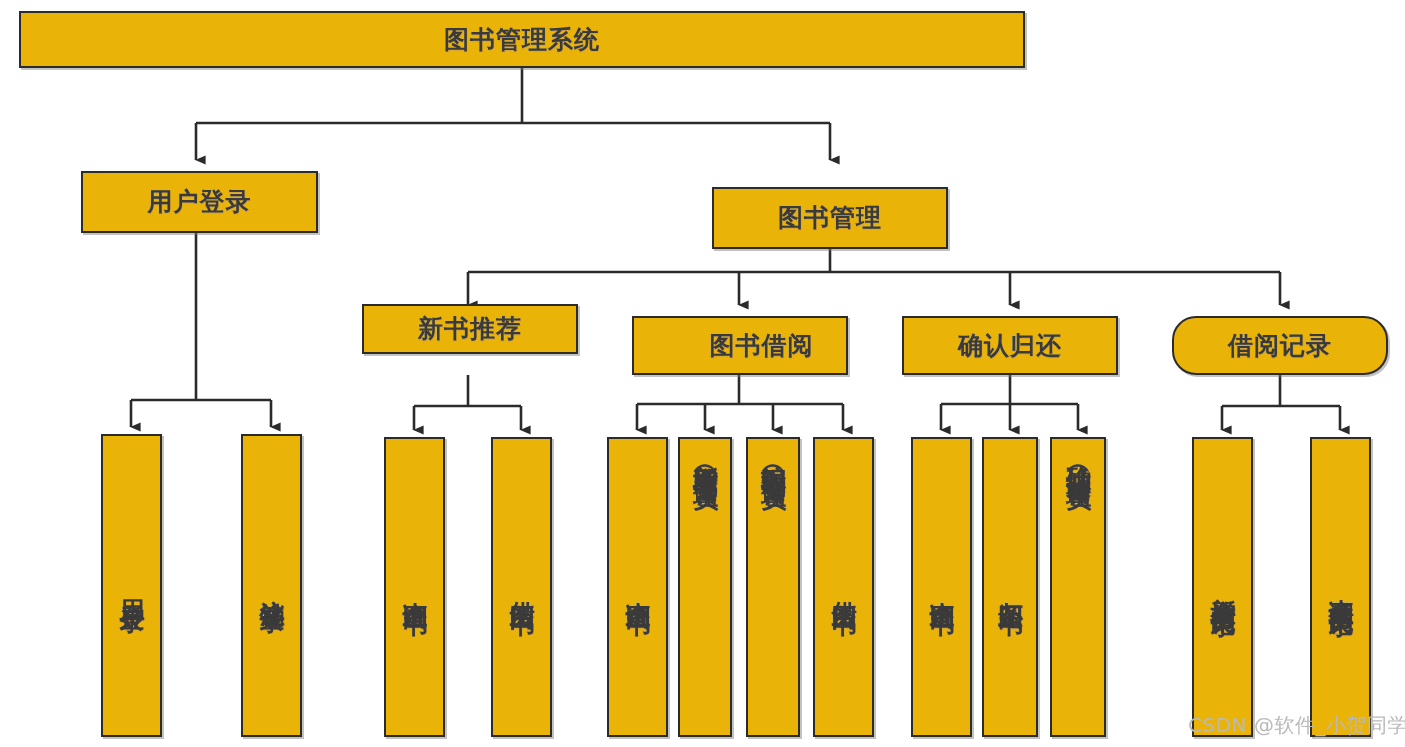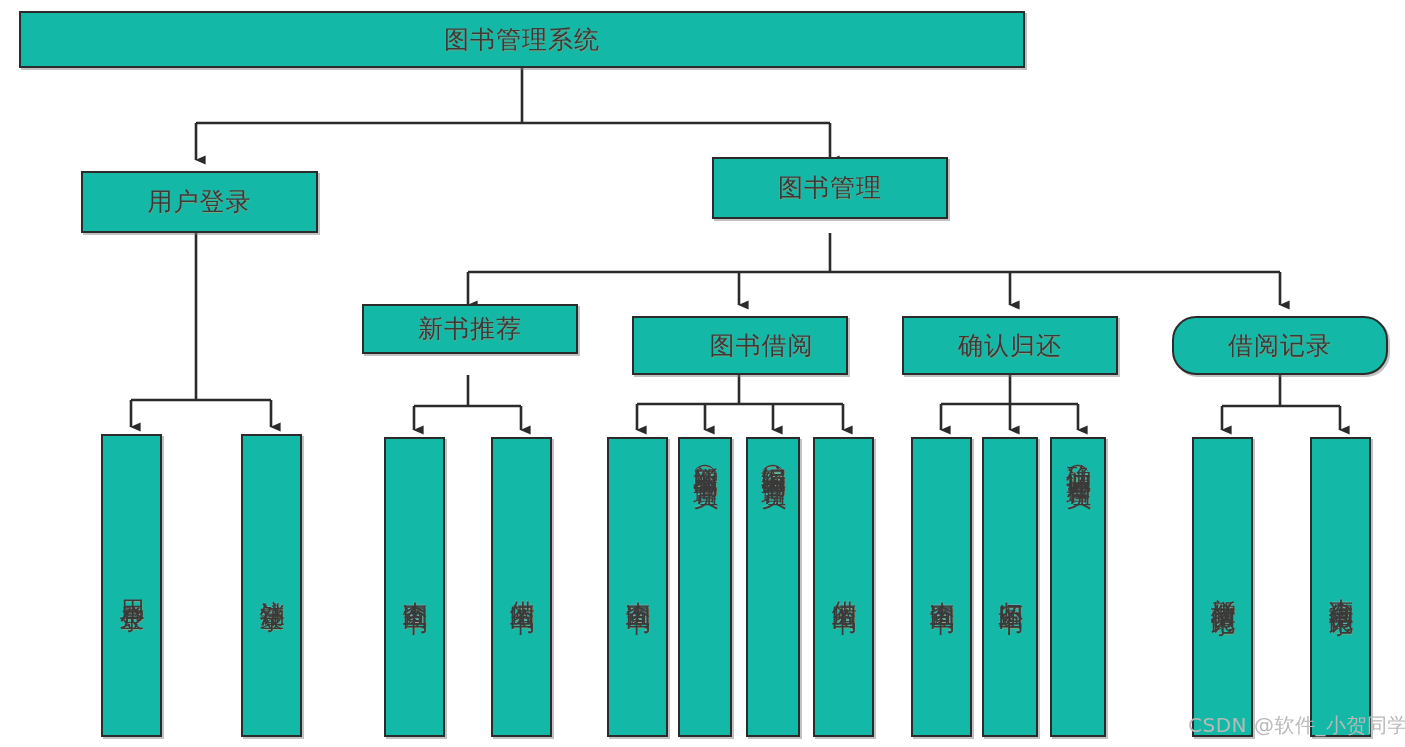--- a/index.html
+++ b/index.html
@@ -8,26 +8,27 @@
     background:#ffffff;
     font-family:"DejaVu Sans","Liberation Sans",sans-serif;
     overflow:hidden;
   }
   #diagram-root{position:relative;width:1405px;height:747px;}
   svg.layer{position:absolute;left:0;top:0;width:1405px;height:747px;}
 
   .node-box{
     position:absolute;
     box-sizing:border-box;
-    background:#14b8a6;
+    background:#eab308;
     border:2.5px solid #2b2b2b;
     box-shadow:2px 2px 0 rgba(120,120,120,.45);
     display:flex;
     align-items:center;
     justify-content:center;
+    font-weight:bold;
   }
   .node-label{
     color:#3a3a3a;
     font-size:25px;
     line-height:1.1;
     letter-spacing:1px;
     white-space:nowrap;
     text-shadow:0.5px 0.5px 0 rgba(200,150,90,.5), -0.4px -0.4px 0 rgba(140,180,215,.45);
   }
   .node-box.leaf{
@@ -112,21 +113,21 @@
     </g>
   </svg>
 
   <div class="node-box" style="left:19px;top:11px;width:1006px;height:57px;">
     <span class="node-label">图书管理系统</span>
   </div>
 
   <div class="node-box" style="left:81px;top:171px;width:237px;height:62px;">
     <span class="node-label">用户登录</span>
   </div>
-  <div class="node-box" style="left:712px;top:157px;width:236px;height:62px;">
+  <div class="node-box" style="left:712px;top:187px;width:236px;height:62px;">
     <span class="node-label">图书管理</span>
   </div>
 
   <div class="node-box" style="left:362px;top:304px;width:216px;height:50px;">
     <span class="node-label">新书推荐</span>
   </div>
   <div class="node-box" style="left:632px;top:316px;width:216px;height:59px;padding-left:43px;">
     <span class="node-label">图书借阅</span>
   </div>
   <div class="node-box" style="left:902px;top:316px;width:216px;height:59px;">

